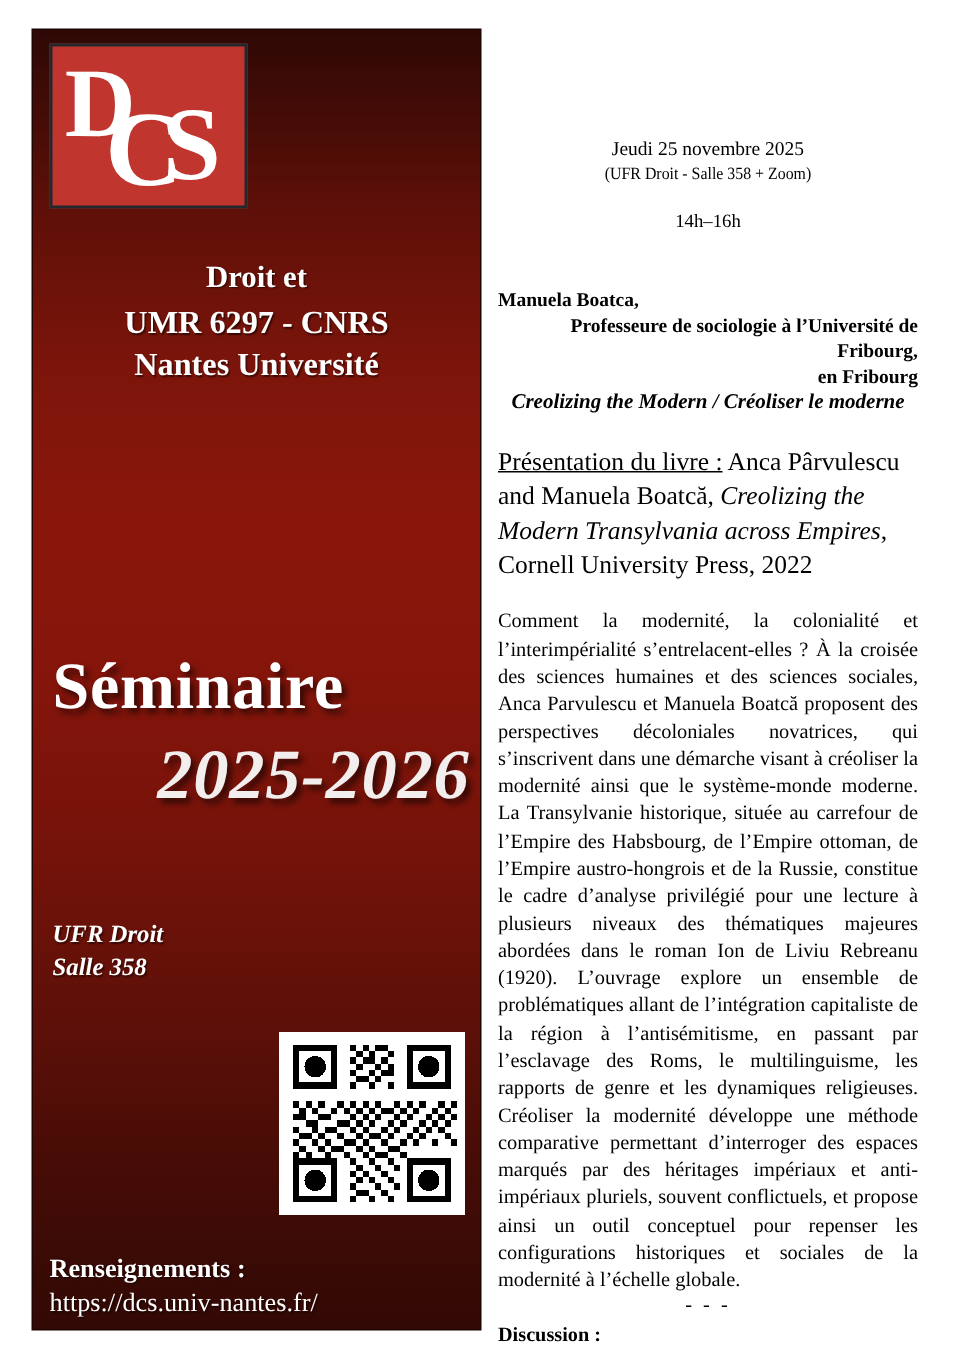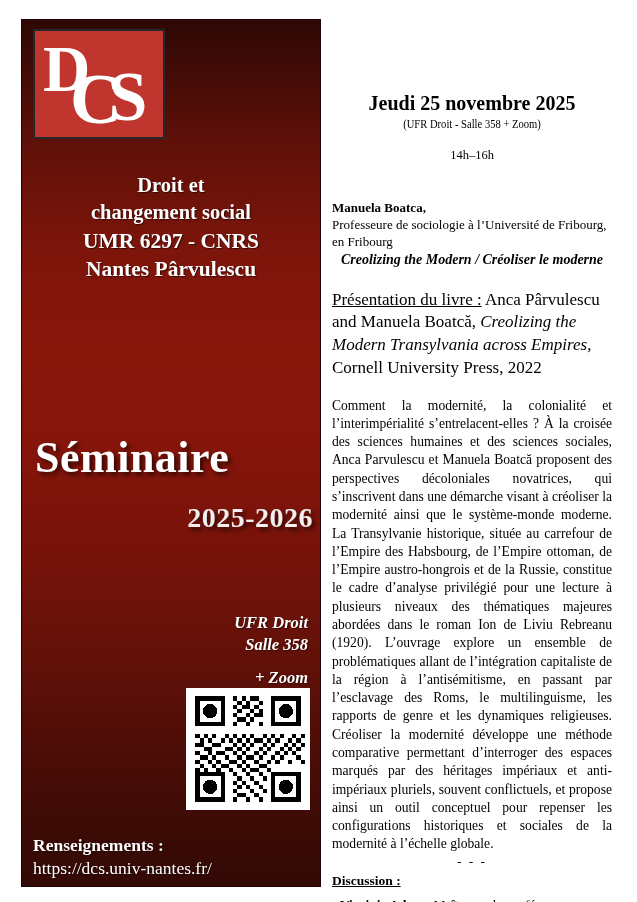--- a/index.html
+++ b/index.html
@@ -82,37 +82,38 @@
     width: 270px;
     color: #ffffff;
     font-weight: bold;
     font-size: 44px;
     letter-spacing: 0.5px;
     text-shadow: 3px 3px 4px rgba(0,0,0,0.60);
   }
   .seminar-years {
     position: absolute;
     left: 13px;
-    top: 482px;
+    top: 470px;
     width: 278px;
     text-align: right;
     color: #f2eeee;
     font-weight: bold;
-    font-size: 28px;
+    font-size: 47px;
     letter-spacing: 0.5px;
     text-shadow: 3px 3px 4px rgba(0,0,0,0.60);
+    font-style: italic;
   }
 
   
   .venue {
     position: absolute;
     left: 13px;
     top: 592px;
     width: 273px;
-    text-align: right;
+    text-align: left;
     color: #ffffff;
     font-style: italic;
     font-weight: bold;
     font-size: 16.5px;
     line-height: 1.35;
     text-shadow: 1px 1px 1px rgba(0,0,0,0.5);
   }
   .venue-zoom {
     position: absolute;
     left: 13px;
@@ -155,22 +156,22 @@
   
   .right-col {
     position: absolute;
     left: 332px;
     top: 92px;
     width: 280px;
     color: #000000;
   }
   .event-date {
     text-align: center;
-    font-size: 20px;
-    font-weight: bold;
+    font-size: 13px;
+    font-weight: normal;
     line-height: 1.15;
   }
   .event-place {
     text-align: center;
     font-size: 11.5px;
     line-height: 1.25;
     margin-top: 2px;
     transform: scaleX(0.92);
   }
   .event-time {
@@ -180,23 +181,24 @@
     margin-top: 17px;
   }
   .speaker {
     text-align: left;
     font-size: 13px;
     font-weight: bold;
     margin-top: 36px;
     line-height: 1.3;
   }
   .speaker-role {
-    text-align: left;
+    text-align: right;
     font-size: 13px;
     line-height: 1.3;
+    font-weight: bold;
   }
   .talk-title {
     text-align: center;
     font-size: 14px;
     font-weight: bold;
     font-style: italic;
     line-height: 1.35;
   }
   .book-block {
     font-size: 17px;
@@ -217,21 +219,20 @@
   .sep {
     text-align: center;
     font-size: 13.5px;
     letter-spacing: 2px;
     line-height: 1.0;
     margin-top: 1px;
   }
   .discussion-label {
     font-size: 13.5px;
     font-weight: bold;
-    text-decoration: underline;
     margin-top: 5px;
   }
   .discussant-list {
     font-size: 13.5px;
     line-height: 1.33;
     margin-top: 7px;
   }
   .discussant b { font-weight: bold; }
 </style>
 </head>
@@ -244,33 +245,31 @@
     <div class="logo-box">
       <svg class="logo-svg" viewBox="0 0 132 110">
         <text x="8" y="62" font-family="Liberation Serif, serif" font-size="68" font-weight="bold" fill="#ffffff">D</text>
         <text x="36" y="96" font-family="Liberation Serif, serif" font-size="74" font-weight="bold" fill="#ffffff">C</text>
         <text x="76" y="92" font-family="Liberation Serif, serif" font-size="72" font-weight="bold" fill="#ffffff">S</text>
       </svg>
     </div>
 
     <div class="lab-name">
       <div class="lab-line1">Droit et</div>
-      <div class="lab-line2">changement social</div>
       <div class="lab-line3">UMR 6297 - CNRS</div>
-      <div class="lab-line4">Nantes Pârvulescu</div>
+      <div class="lab-line4">Nantes Université</div>
     </div>
 
     <div class="seminar-title">Séminaire</div>
     <div class="seminar-years">2025-2026</div>
 
     <div class="venue">
       <div>UFR Droit</div>
       <div>Salle 358</div>
     </div>
-    <div class="venue-zoom">+ Zoom</div>
 
     <div class="qr-wrap">
       <svg class="qr-svg" viewBox="0 0 29 29" shape-rendering="crispEdges">
         <rect x="0" y="0" width="29" height="29" fill="#ffffff"></rect>
         <g fill="#000000">
 
           <path d="M2 2h7v7h-7z"></path>
           <path d="M3 3h5v5h-5z" fill="#ffffff"></path>
           <circle cx="5.5" cy="5.5" r="1.7"></circle>
 

